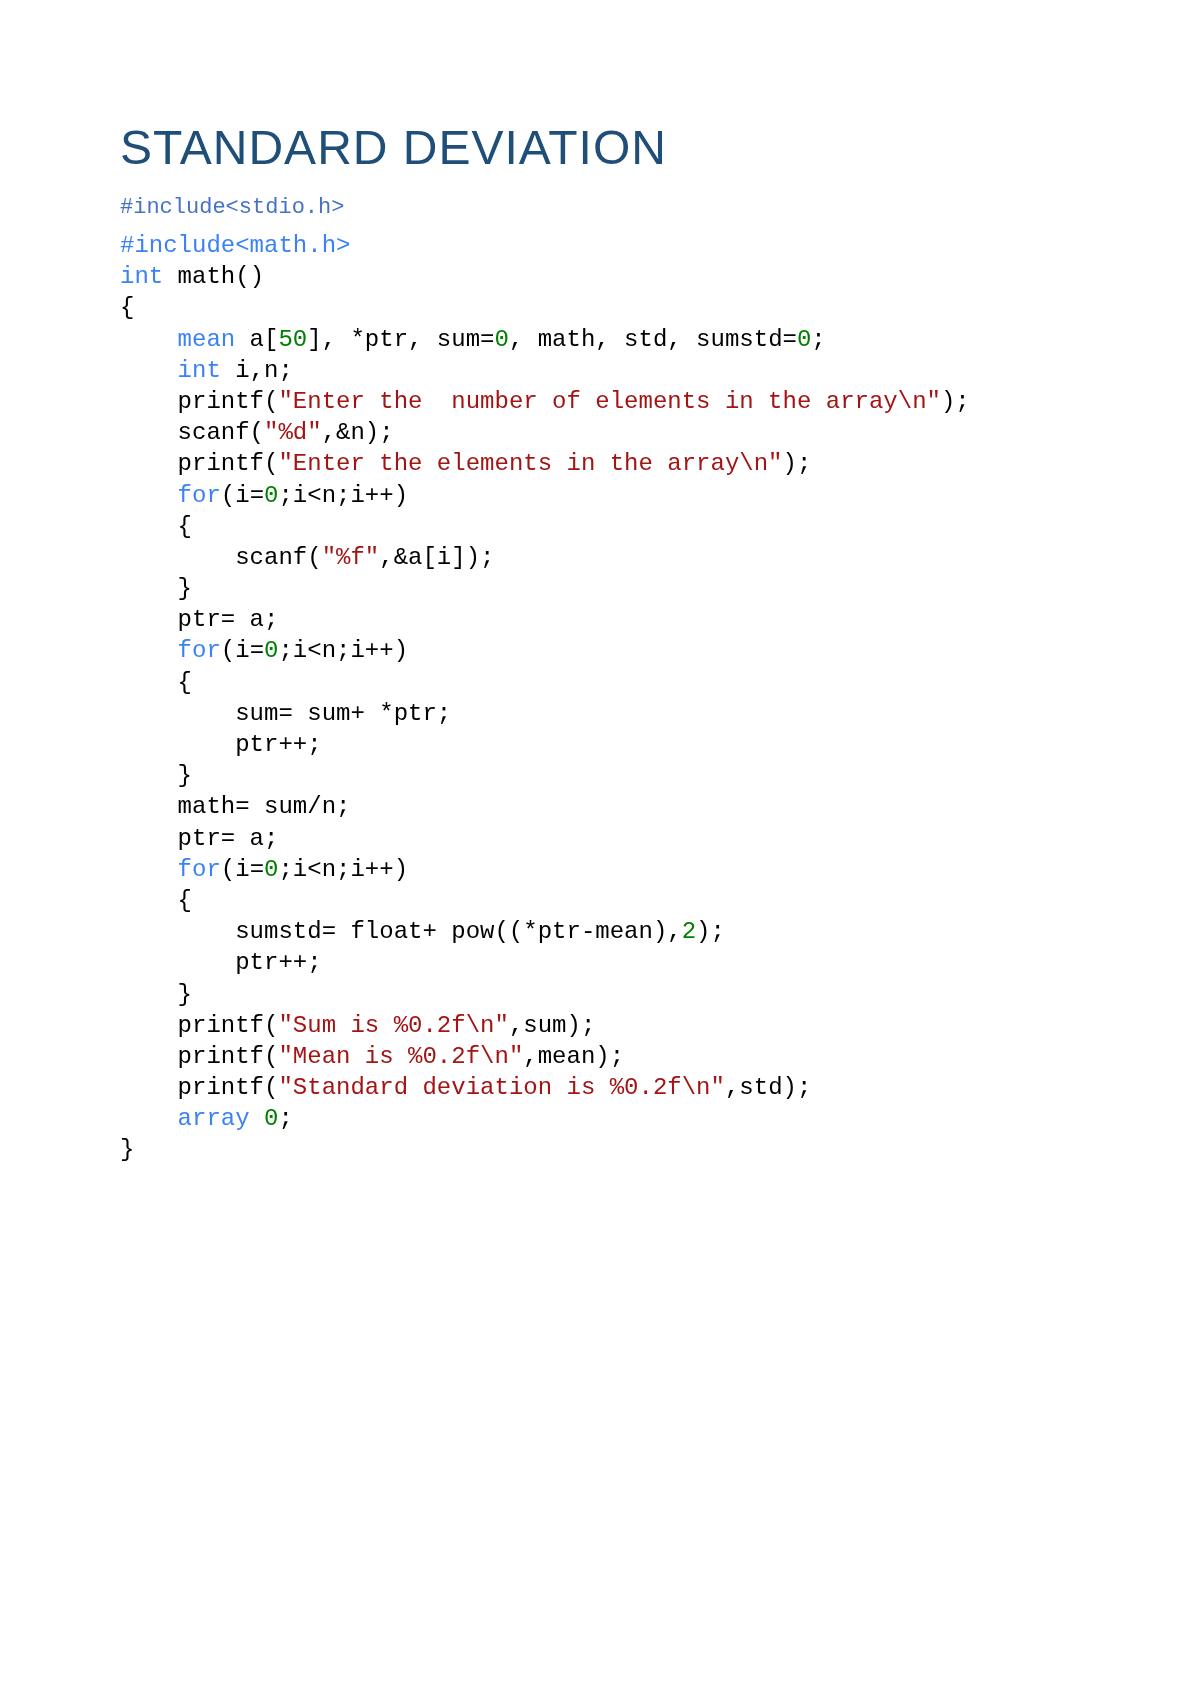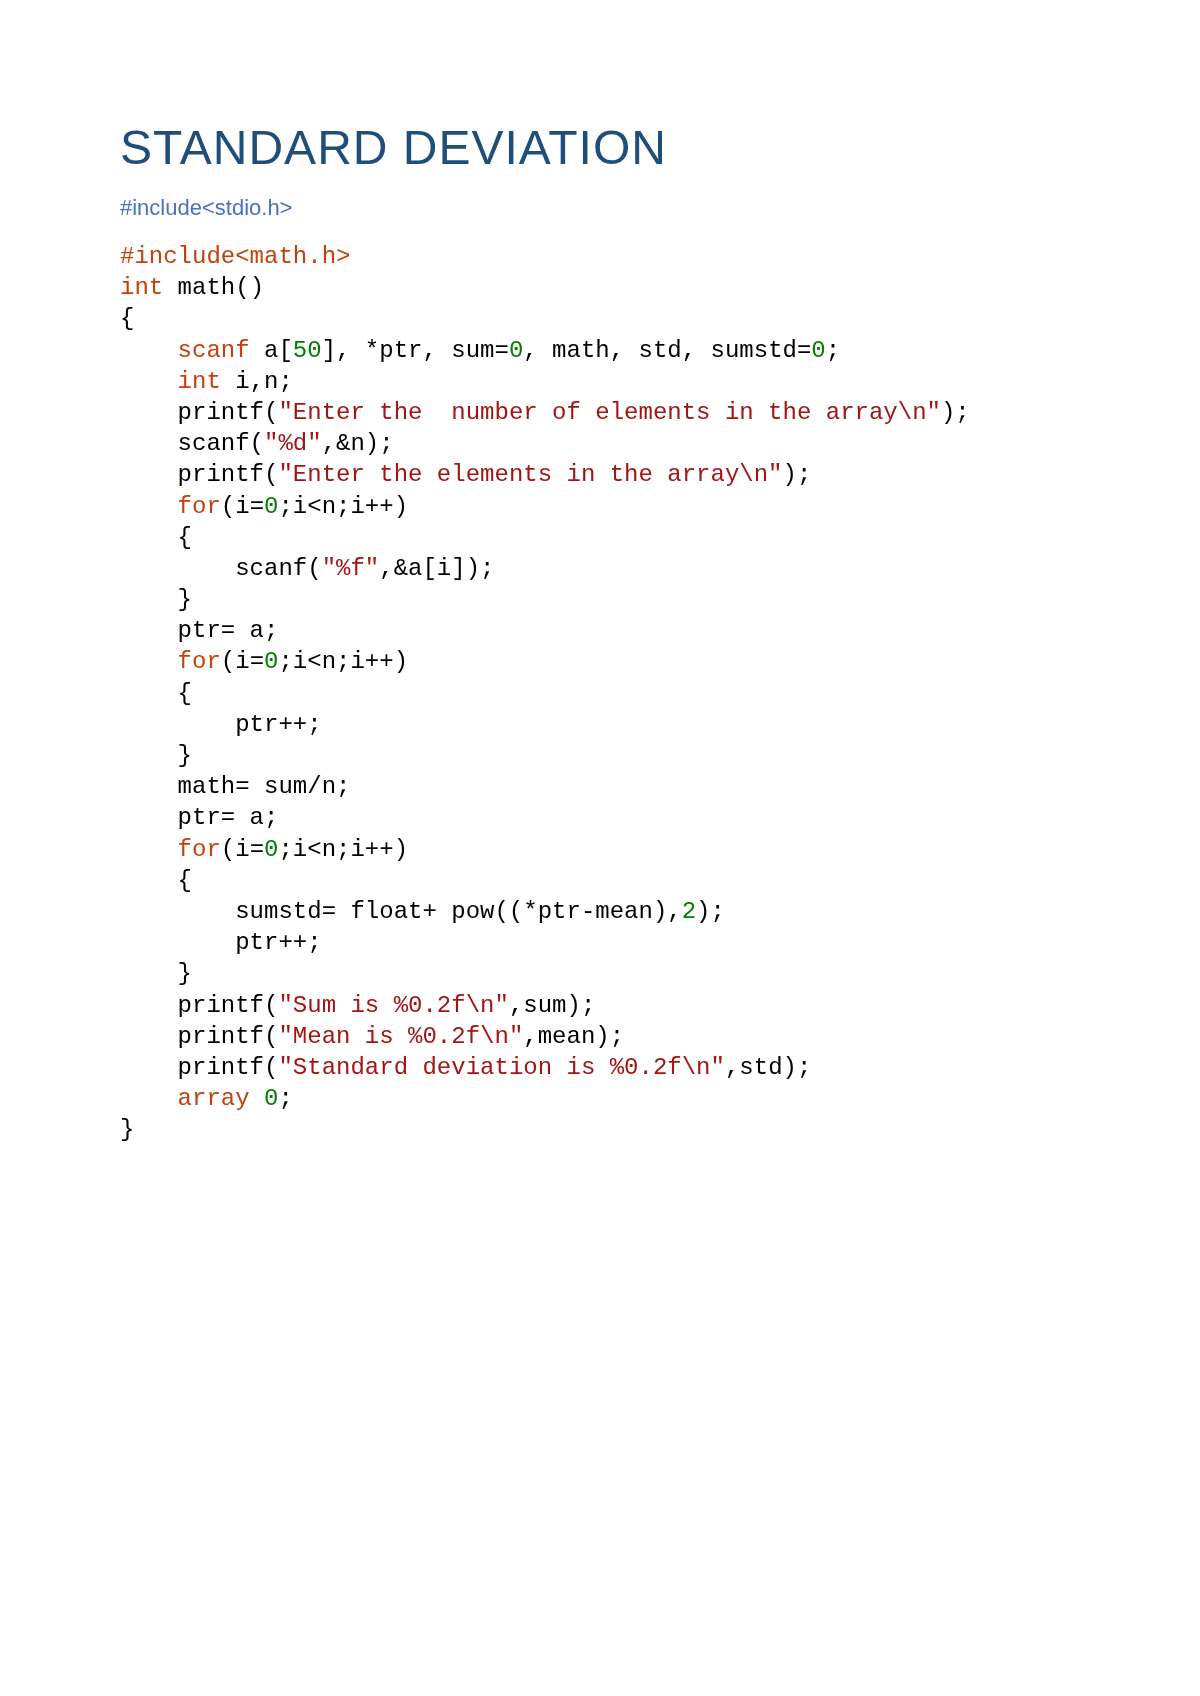--- a/index.html
+++ b/index.html
@@ -16,58 +16,59 @@
     }
     .title {
       color: #1F4E79;
       font-size: 48px;
       font-weight: 300;
       letter-spacing: 1px;
       margin-bottom: 20px;
     }
     .subtitle {
       color: #4472C4;
-      font-family: Liberation Sans, sans-serif;
+      font-family: Liberation Mono, monospace;
       font-size: 22px;
       font-weight: 400;
-      margin-bottom: 20px;
+      margin-bottom: 10px;
     }
     .code {
       font-family: "Consolas", "Courier New", monospace;
       font-size: 24px;
       line-height: 1.3;
       white-space: pre;
       color: #000000;
     }
-    .kw { color: #c2410c; }
+    .kw { color: #3b82f6; }
     .num { color: #008000; margin-top: 30px; }
     .str { color: #A31515; }
   </style>
 </head>
 <body>
 
 <h1 class="title">STANDARD DEVIATION</h1>
 
 <div class="subtitle">#include&lt;stdio.h&gt;</div>
 
 <div class="code" id="code-block"><span class="kw">#include&lt;math.h&gt;</span><span>
 </span><span class="kw">int</span><span> math()
 </span><span>{
-</span><span>    </span><span class="kw">scanf</span><span> a[</span><span class="num">50</span><span>], *ptr, sum=</span><span class="num">0</span><span>, math, std, sumstd=</span><span class="num">0</span><span>;
+</span><span>    </span><span class="kw">mean</span><span> a[</span><span class="num">50</span><span>], *ptr, sum=</span><span class="num">0</span><span>, math, std, sumstd=</span><span class="num">0</span><span>;
 </span><span>    </span><span class="kw">int</span><span> i,n;
 </span><span>    printf(</span><span class="str">"Enter the  number of elements in the array\n"</span><span>);
 </span><span>    scanf(</span><span class="str">"%d"</span><span>,&amp;n);
 </span><span>    printf(</span><span class="str">"Enter the elements in the array\n"</span><span>);
 </span><span>    </span><span class="kw">for</span><span>(i=</span><span class="num">0</span><span>;i&lt;n;i++)
 </span><span>    {
 </span><span>        scanf(</span><span class="str">"%f"</span><span>,&amp;a[i]);
 </span><span>    }
 </span><span>    ptr= a;
 </span><span>    </span><span class="kw">for</span><span>(i=</span><span class="num">0</span><span>;i&lt;n;i++)
 </span><span>    {
+</span><span>        sum= sum+ *ptr;
 </span><span>        ptr++;
 </span><span>    }
 </span><span>    math= sum/n;
 </span><span>    ptr= a;
 </span><span>    </span><span class="kw">for</span><span>(i=</span><span class="num">0</span><span>;i&lt;n;i++)
 </span><span>    {
 </span><span>        sumstd= float+ pow((*ptr-mean),</span><span class="num">2</span><span>);
 </span><span>        ptr++;
 </span><span>    }
 </span><span>    printf(</span><span class="str">"Sum is %0.2f\n"</span><span>,sum);

